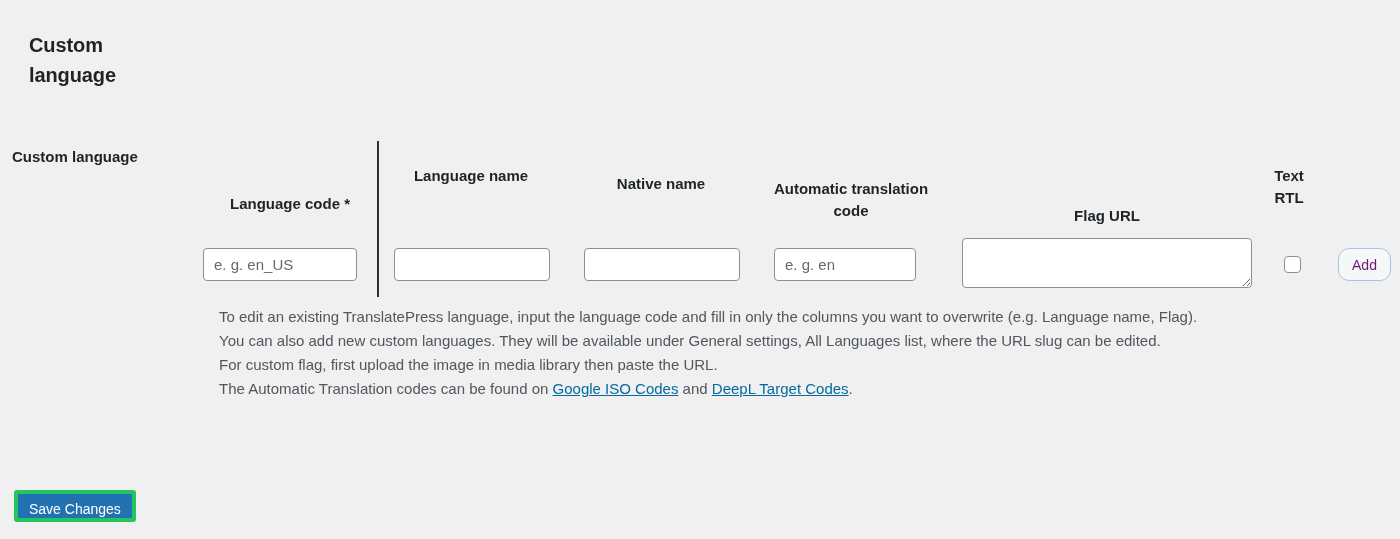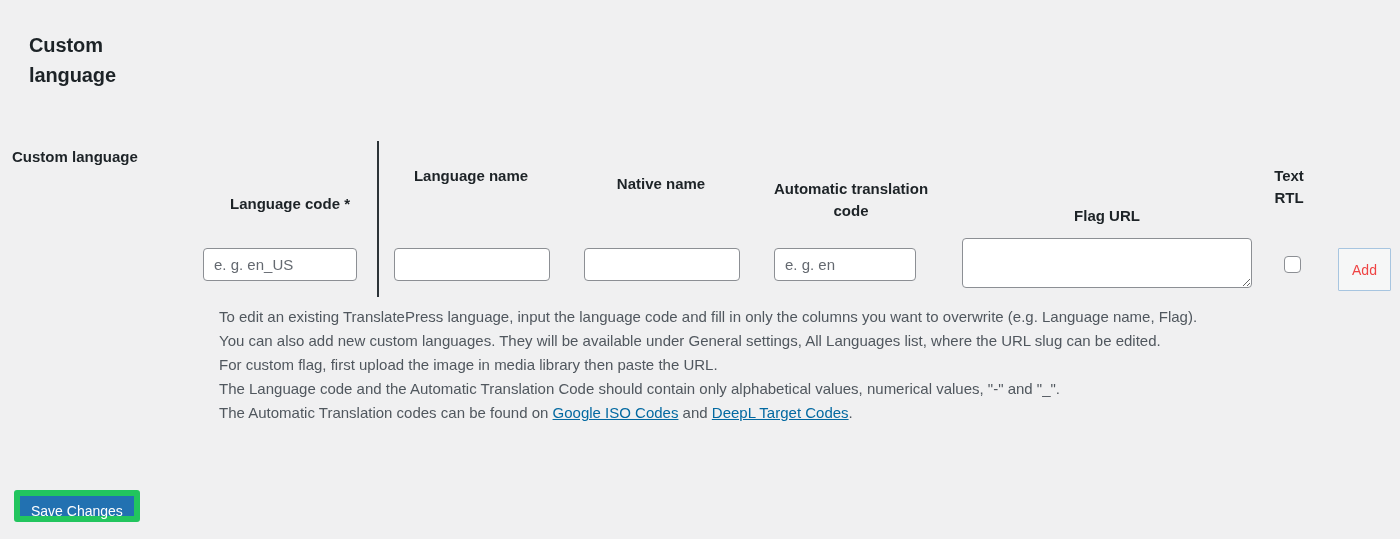--- a/index.html
+++ b/index.html
@@ -105,26 +105,26 @@
     border: 1px solid #8c8f94;
     border-radius: 4px;
     appearance: none;
     -webkit-appearance: none;
     cursor: pointer;
   }
 
   .add-btn {
     position: absolute;
     left: 1338px; top: 248px;
-    width: 53px; height: 43px;
+    width: 53px; height: 33px;
     box-sizing: border-box;
     background: #f6f7f7;
     border: 1px solid #a7c5e0;
-    border-radius: 1px;
-    color: #ef4444;
+    border-radius: 11px;
+    color: #701a75;
     font-family: "Liberation Sans", sans-serif;
     font-size: 14px;
     line-height: 1;
     cursor: pointer;
     padding: 0;
   }
 
   
   .desc {
     position: absolute;
@@ -142,21 +142,21 @@
   }
 
   
   .save-btn {
     position: absolute;
     left: 14px;
     top: 490px;
     height: 32px;
     box-sizing: border-box;
     background: #2271b1;
-    border: 6px solid #22c55e;
+    border: 4px solid #22c55e;
     border-radius: 3px;
     color: #ffffff;
     font-family: "Liberation Sans", sans-serif;
     font-size: 14px;
     line-height: 1;
     padding: 8px 11px;
     cursor: pointer;
   }
 </style>
 </head>
@@ -186,17 +186,16 @@
 <textarea class="field f-flag" placeholder="" style=""></textarea>
 
 <input class="f-rtl" type="checkbox" style="">
 
 <button class="add-btn">Add</button>
 
 <div class="desc">
   <div class="line">To edit an existing TranslatePress language, input the language code and fill in only the columns you want to overwrite (e.g. Language name, Flag).</div>
   <div class="line">You can also add new custom languages. They will be available under General settings, All Languages list, where the URL slug can be edited.</div>
   <div class="line">For custom flag, first upload the image in media library then paste the URL.</div>
-  <div class="line">The Language code and the Automatic Translation Code should contain only alphabetical values, numerical values, "-" and "_".</div>
   <div class="line"><span>The Automatic Translation codes can be found on </span><a href="#">Google ISO Codes</a><span> and </span><a href="#">DeepL Target Codes</a><span>.</span></div>
 </div>
 
 <button class="save-btn">Save Changes</button>
 
 </body></html>

